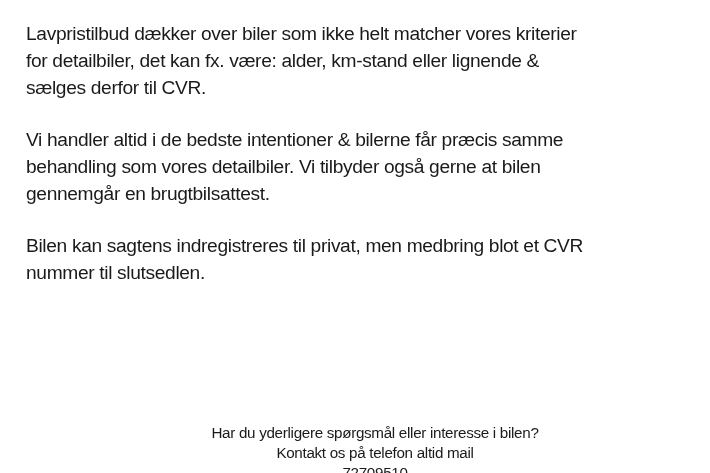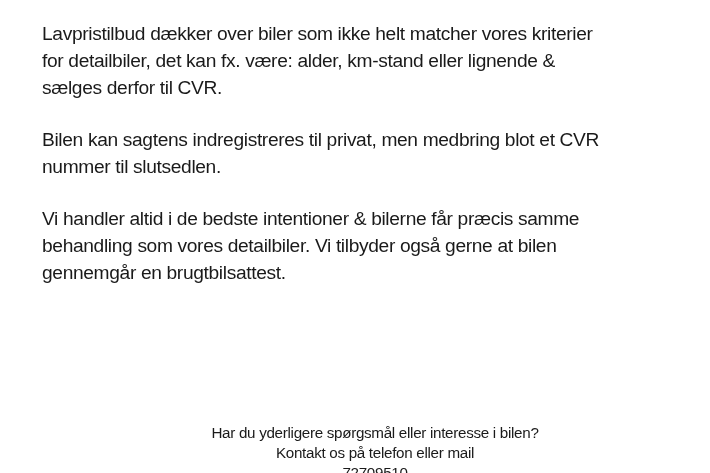--- a/index.html
+++ b/index.html
@@ -10,21 +10,21 @@
     body {
       width: 710px;
       height: 473px;
       overflow: hidden;
       position: relative;
       font-family: "Liberation Sans", "DejaVu Sans", sans-serif;
       color: #1a1a1a;
     }
     .content {
       position: absolute;
-      left: 42px;
+      left: 26px;
       top: 20px;
       width: 640px;
     }
     .para {
       font-size: 19.2px;
       line-height: 27px;
       margin: 0 0 25px 0;
       letter-spacing: -0.35px;
       white-space: pre-line;
     }
@@ -44,24 +44,24 @@
       margin-left: 40px;
     }
   </style>
 </head>
 <body>
 
 <div class="content">
   <p class="para">Lavpristilbud dækker over biler som ikke helt matcher vores kriterier
 for detailbiler, det kan fx. være: alder, km-stand eller lignende &amp;
 sælges derfor til CVR.</p>
-  <p class="para">Bilen kan sagtens indregistreres til privat, men medbring blot et CVR
-nummer til slutsedlen.</p>
   <p class="para">Vi handler altid i de bedste intentioner &amp; bilerne får præcis samme
 behandling som vores detailbiler. Vi tilbyder også gerne at bilen
 gennemgår en brugtbilsattest.</p>
+  <p class="para">Bilen kan sagtens indregistreres til privat, men medbring blot et CVR
+nummer til slutsedlen.</p>
 </div>
 
 <div class="contact">
   <div>Har du yderligere spørgsmål eller interesse i bilen?</div>
-  <div>Kontakt os på telefon eller mail</div>
+  <div>Kontakt os på telefon altid mail</div>
   <div>72709510</div>
 </div>
 
 </body></html>

